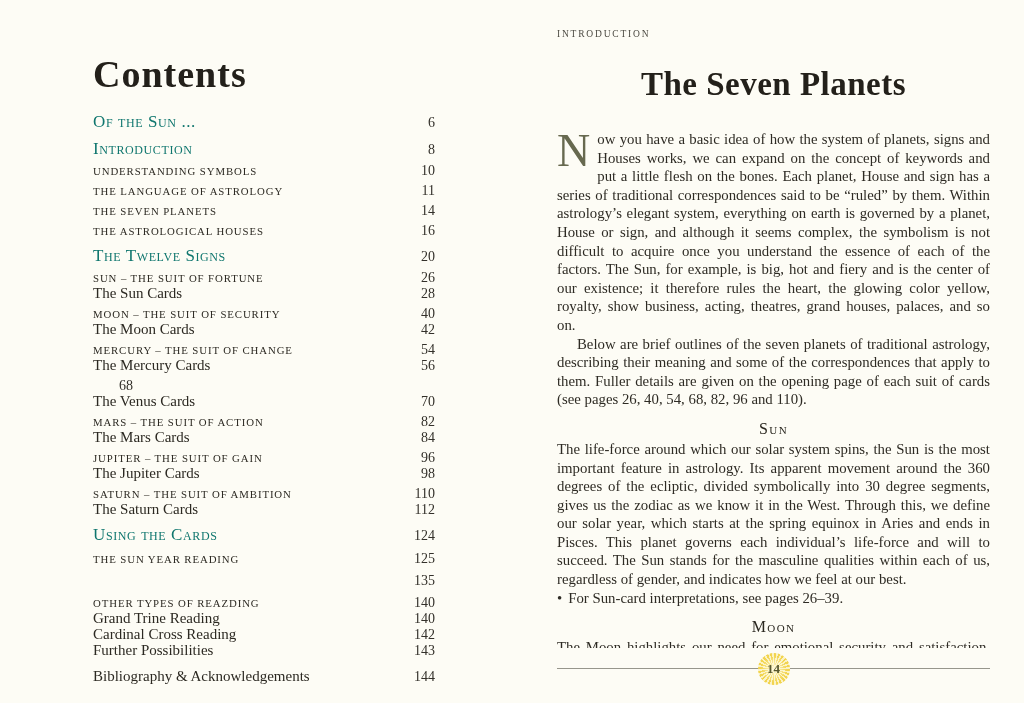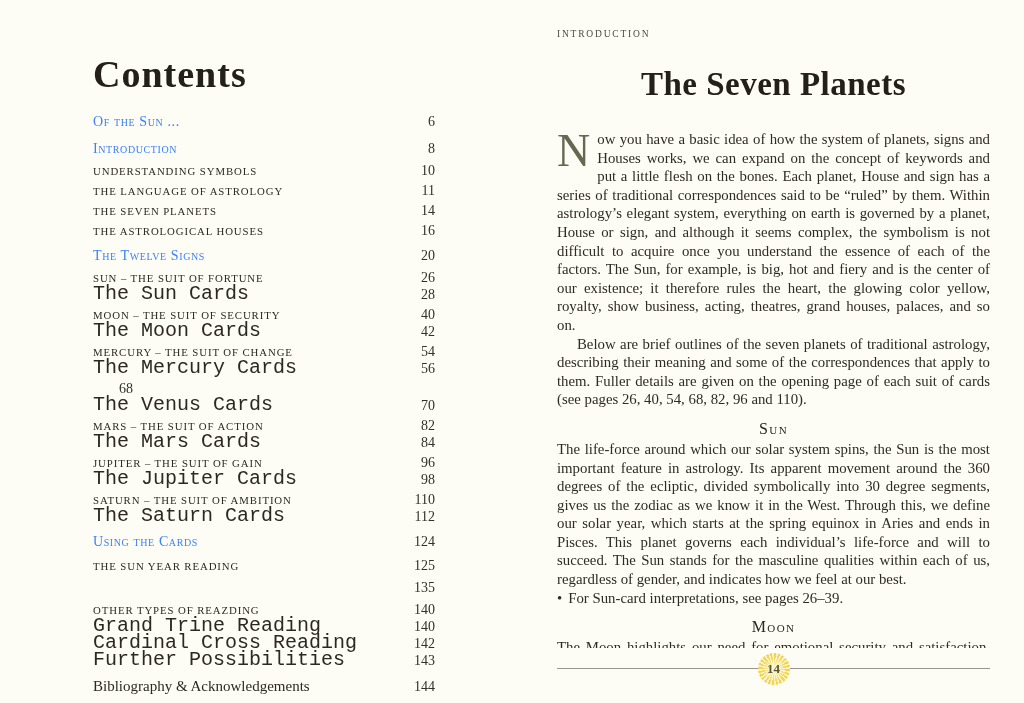--- a/index.html
+++ b/index.html
@@ -16,32 +16,32 @@
     margin:0 0 16px 0; 
     font-size:38px; line-height:44px; font-weight:700; letter-spacing:1px;
     color:#23201a;
   }
   .toc-list{width:100%;}
   .toc-row{display:flex; justify-content:space-between; align-items:baseline;}
   .toc-label{flex:1; padding-right:8px;}
   .toc-page{flex:none; width:40px; text-align:right; font-size:14px; color:#33302a;}
   .toc-chapter{margin-top:7px;}
   .toc-chapter .toc-label{
-    font-variant:small-caps; font-size:14px; line-height:20px; letter-spacing:0.6px; color:#3b82f6;
+    font-variant:small-caps; font-size:17px; line-height:20px; letter-spacing:0.6px; color:#0f766e;
   }
   .toc-section{margin-top:4px;}
   .toc-section .toc-label{
     font-size:10.8px; line-height:13px; letter-spacing:0.9px; color:#2c2922;
   }
   .toc-section-sp{margin-top:6px;justify-content:flex-end;}
   .toc-section-sp .toc-label{
     font-size:10.8px; line-height:13px; letter-spacing:0.9px; color:#2c2922;
   }
   .toc-plain{margin-top:0;}
-  .toc-plain .toc-label{font-size:20px; line-height:15px; color:#2c2922;font-family:Liberation Mono, monospace;}
+  .toc-plain .toc-label{font-size:15px; line-height:15px; color:#2c2922;}
   .toc-biblio{margin-top:9px;}
   .toc-biblio .toc-label{font-size:15px; line-height:17px; color:#2c2922;}
   
   .right-page{position:absolute; left:557px; top:28px; width:433px; height:670px;}
   .running-header{
     font-size:9.5px; line-height:12px; letter-spacing:1.8px; color:#4c4a42;
   }
   .page-title{
     margin:24px 0 0 0; text-align:center;
     font-size:33px; line-height:40px; font-weight:700; letter-spacing:0.5px; color:#23201a;

